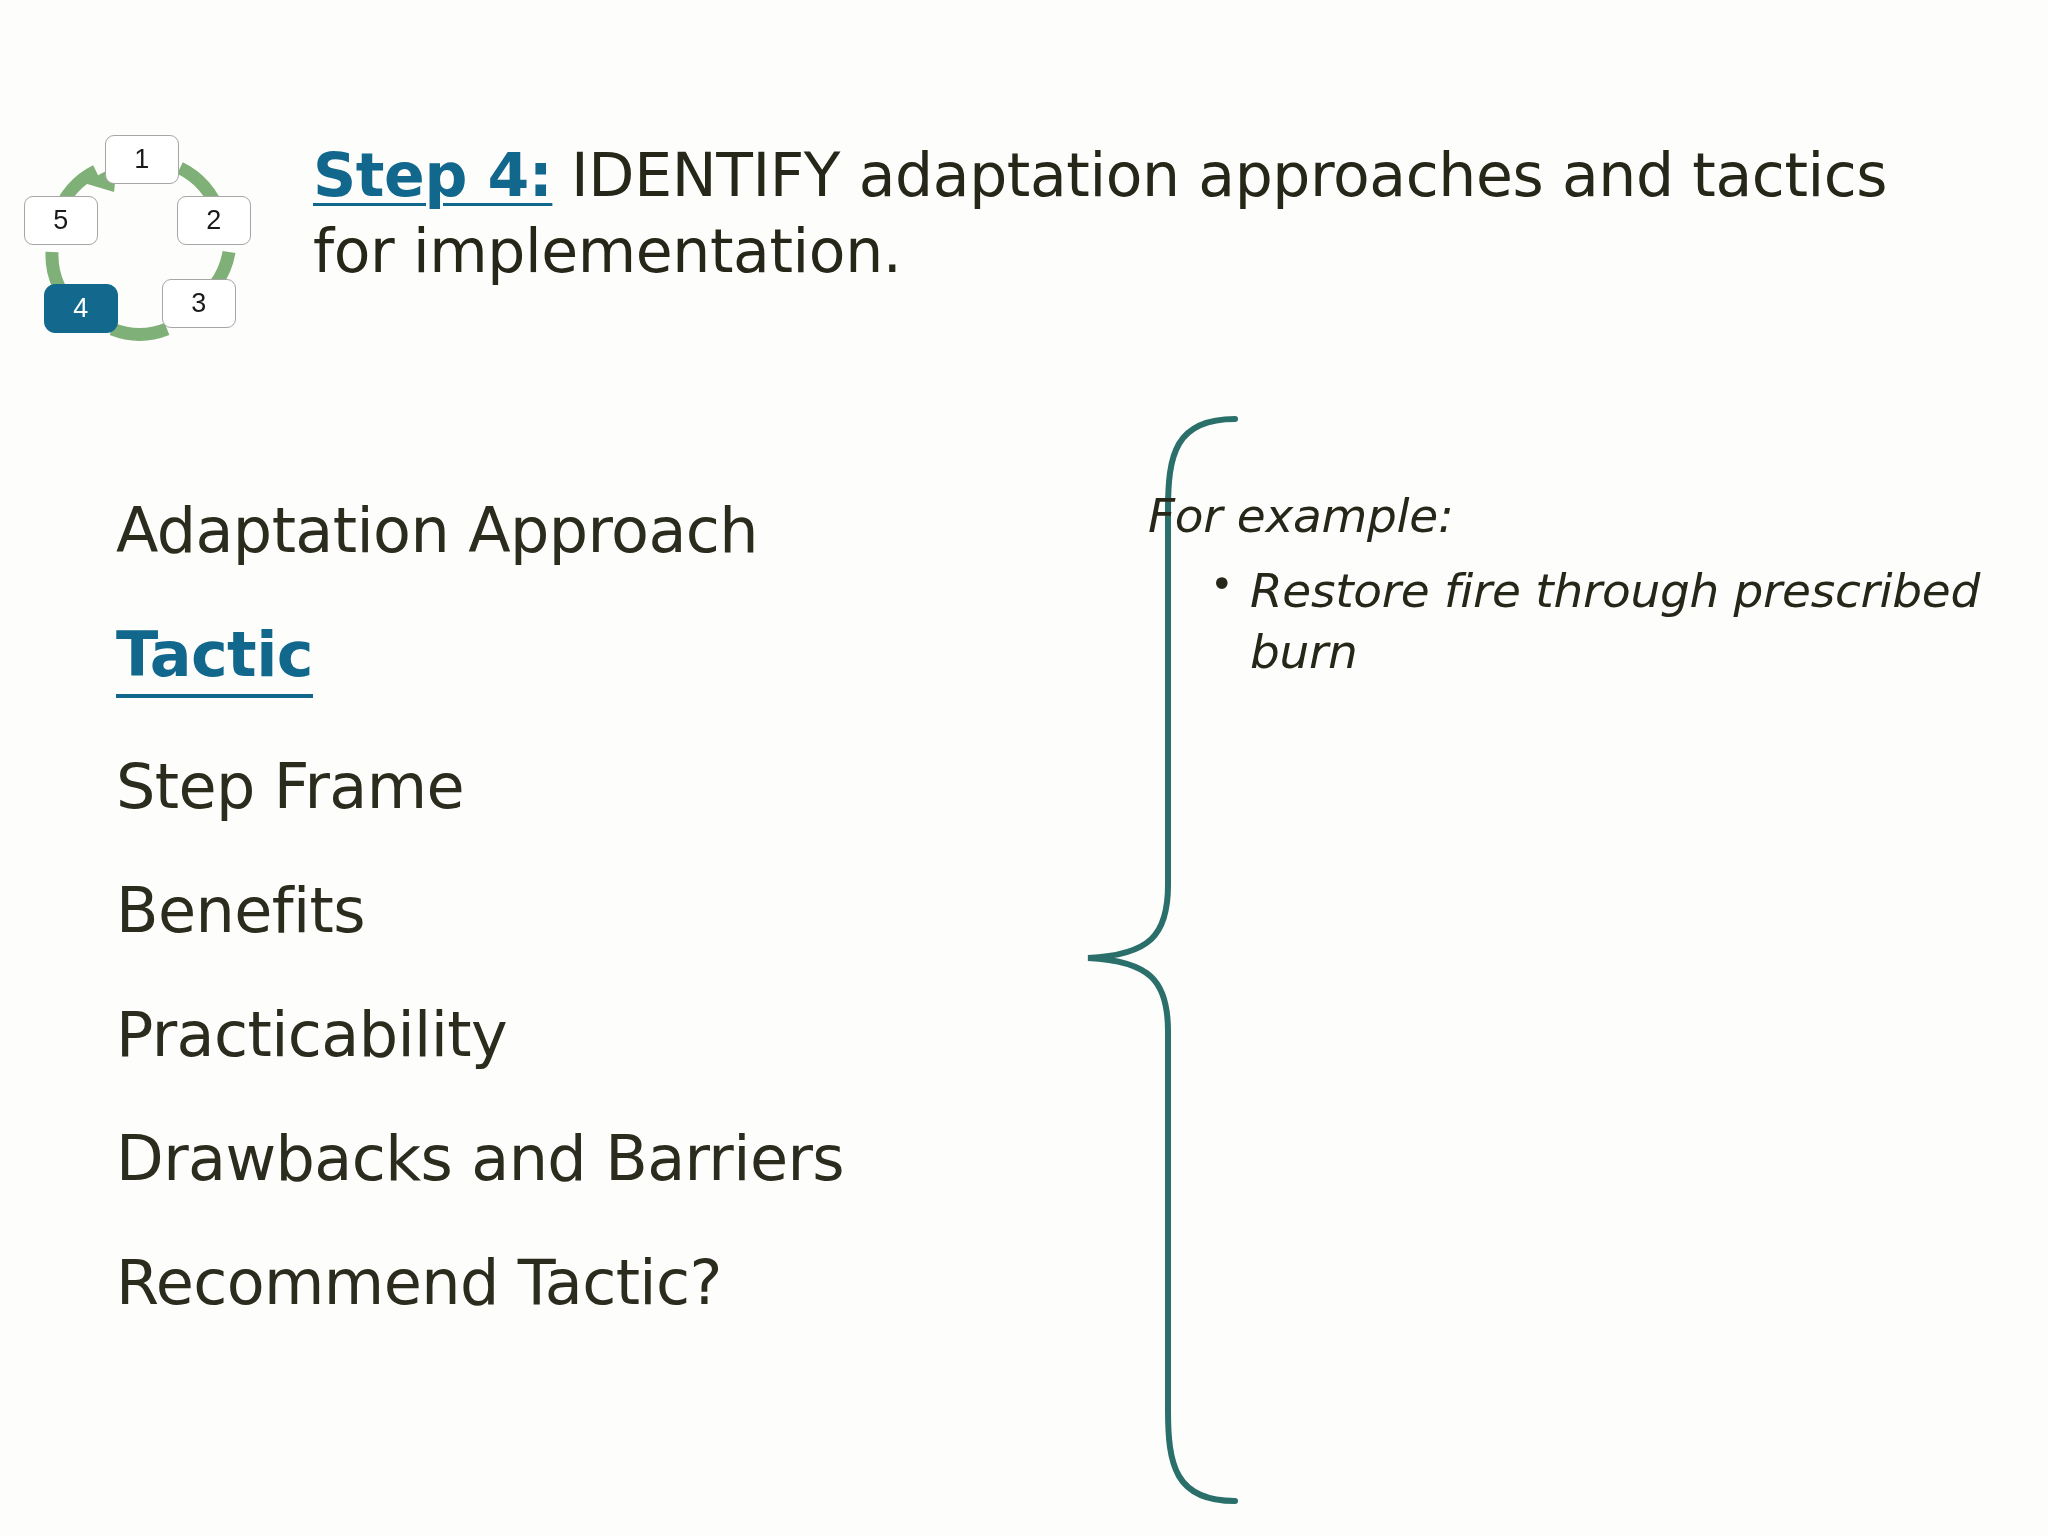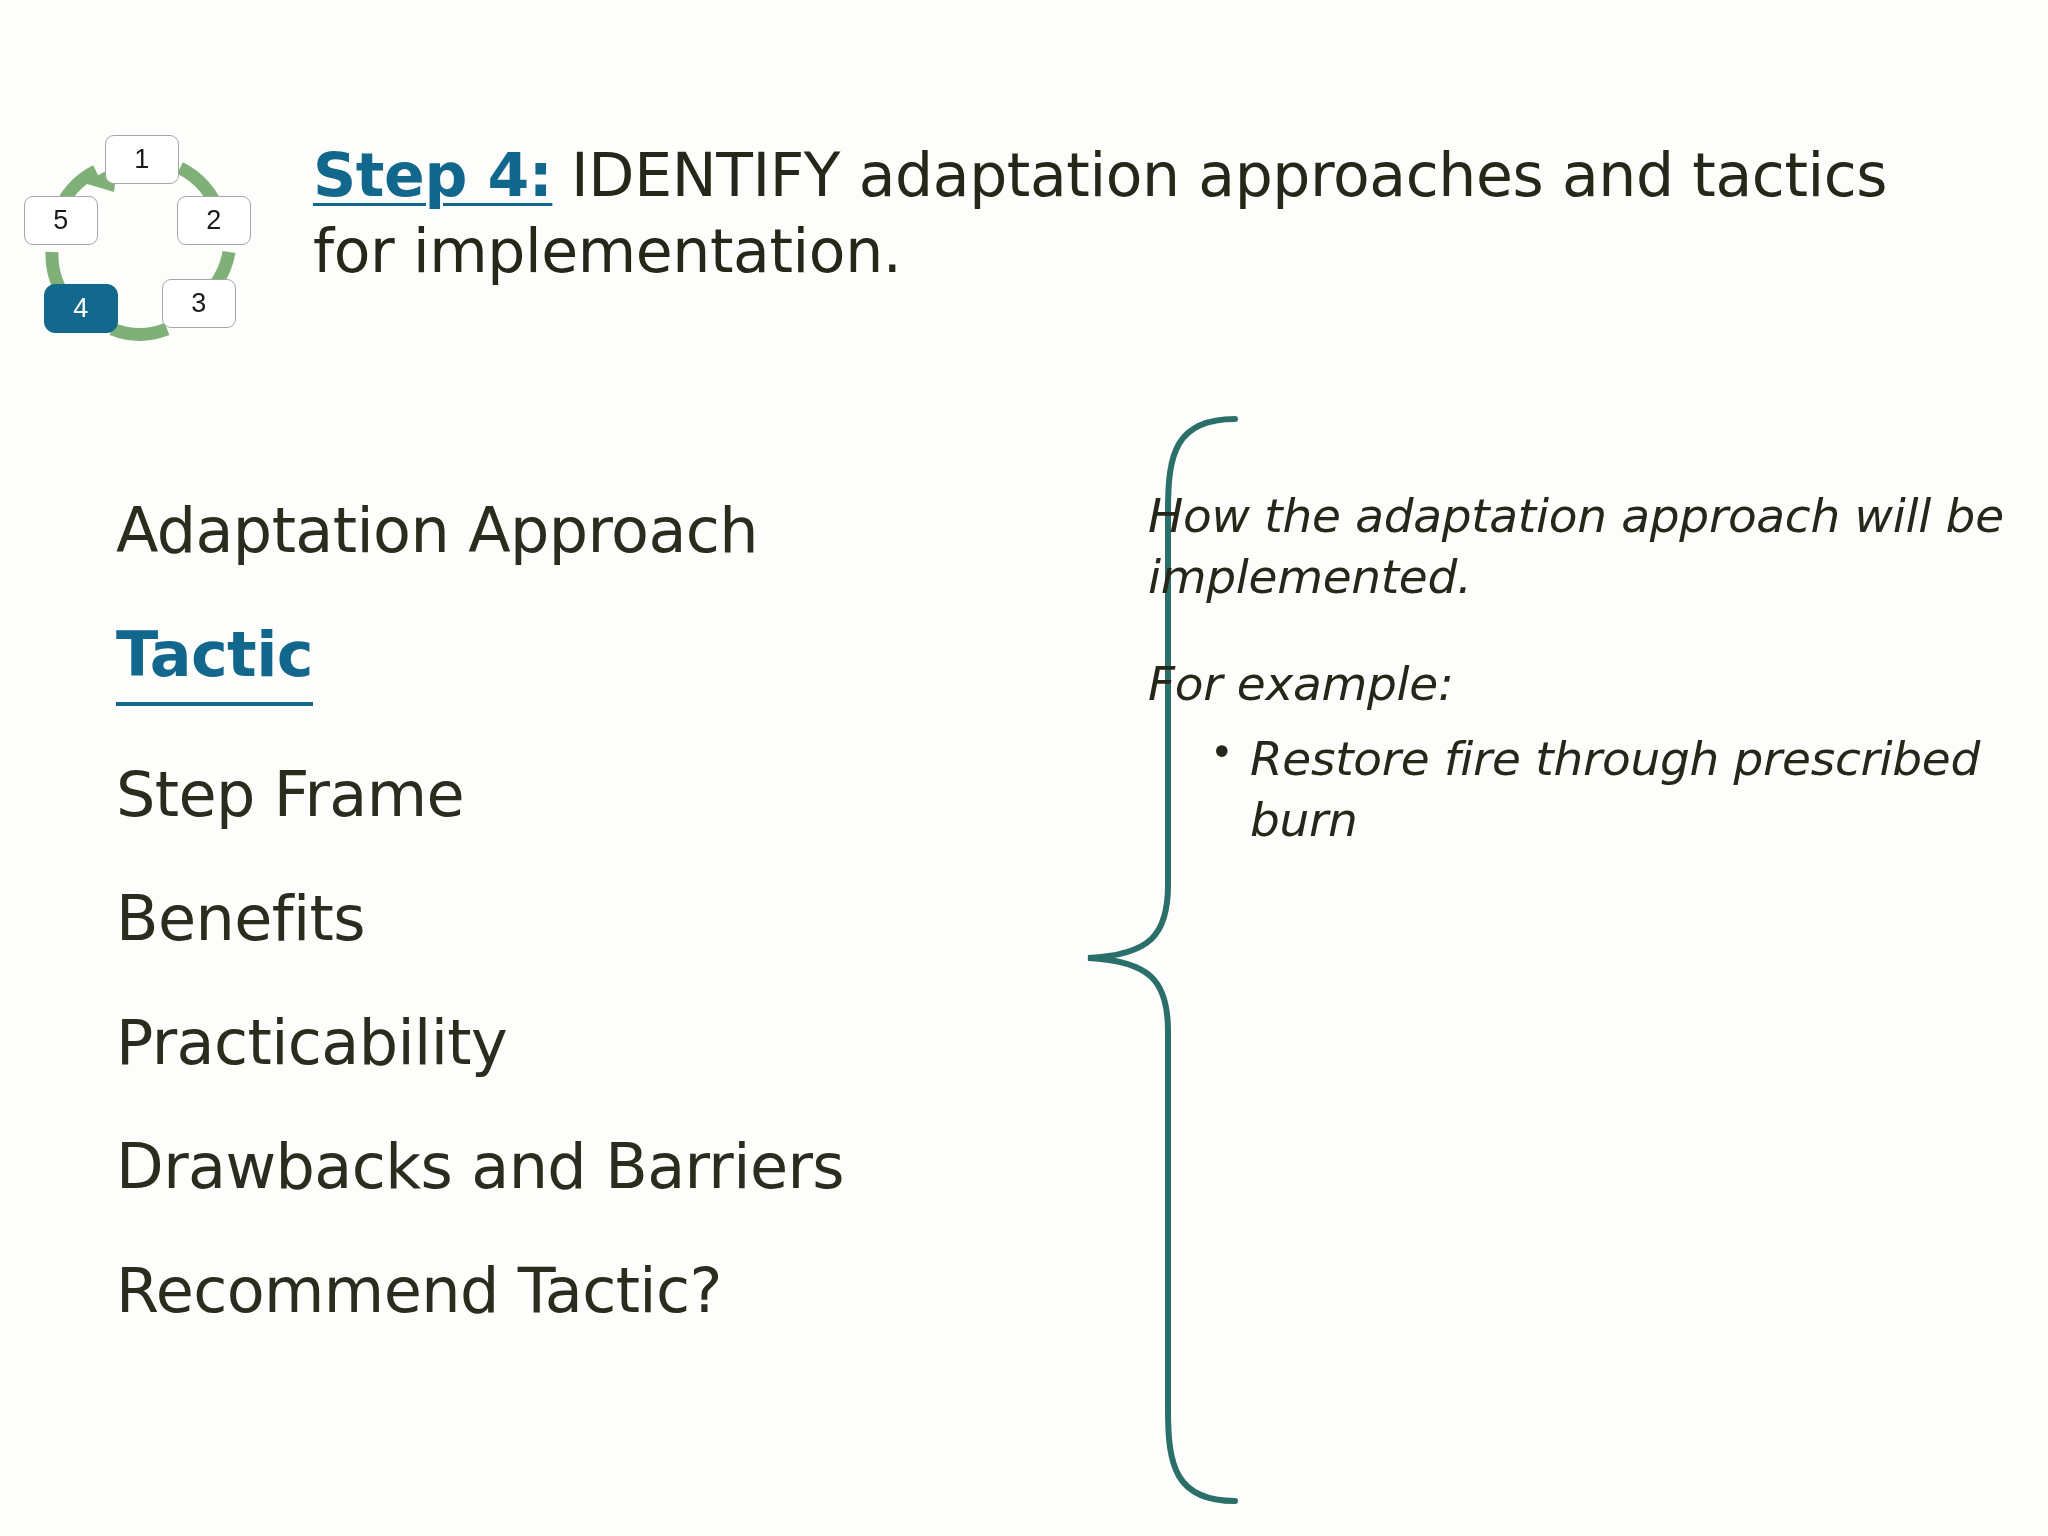--- a/index.html
+++ b/index.html
@@ -93,21 +93,21 @@
     font-weight: 400;
     margin-bottom: 62px;
     letter-spacing: -0.6px;
     white-space: nowrap;
   }
   .left-item.accent {
     color: #11678c;
     font-weight: 700;
     display: inline-block;
     border-bottom: 4px solid #11678c;
-    padding-bottom: 16px;
+    padding-bottom: 8px;
     margin-bottom: 58px;
   }
   .left-item-wrap { line-height: 0; }
 
   
   #brace {
     position: absolute;
     left: 1080px;
     top: 415px;
     width: 160px;
@@ -205,18 +205,17 @@
   <path d="M 155 4
            C 95 4, 88 40, 88 95
            L 88 470
            C 88 520, 70 540, 8 543
            C 70 546, 88 566, 88 616
            L 88 995
            C 88 1050, 95 1086, 155 1086" fill="none" stroke="#2b6f6b" stroke-width="6" stroke-linecap="round"></path>
 </svg>
 
 <div id="right-column">
-  <p class="right-para">How the adaptation approach will be implemented.</p>
   <p class="right-para tight">For example:</p>
   <ul id="right-bullets">
     <li>Restore fire through prescribed burn</li>
   </ul>
 </div>
 
 </body></html>

